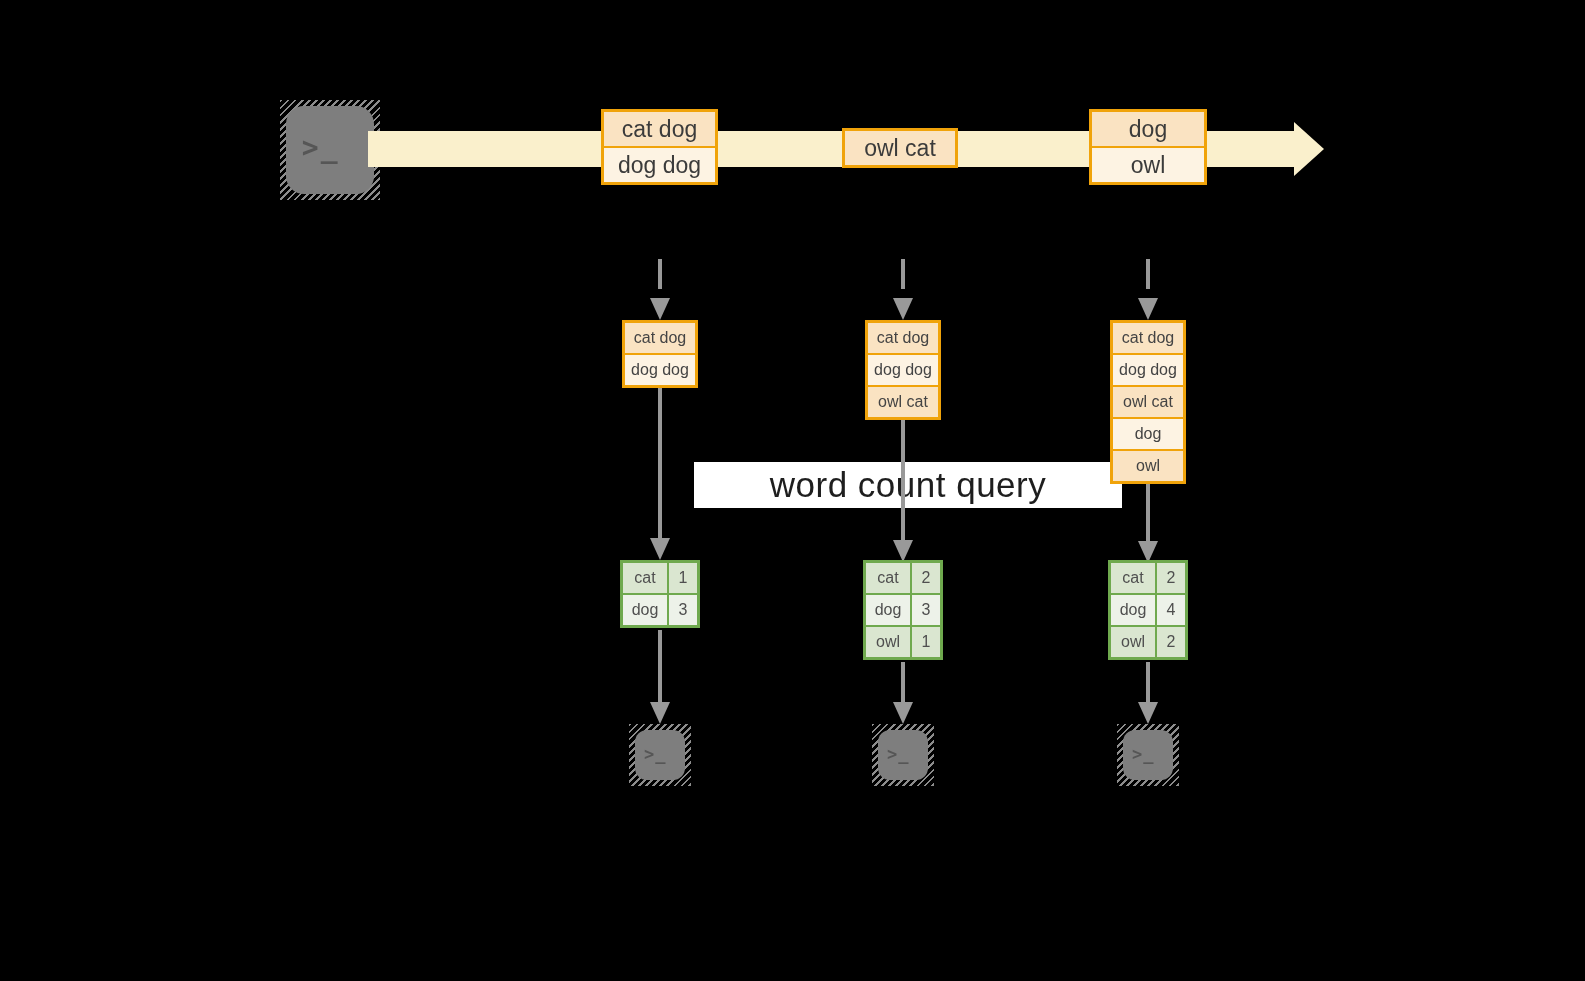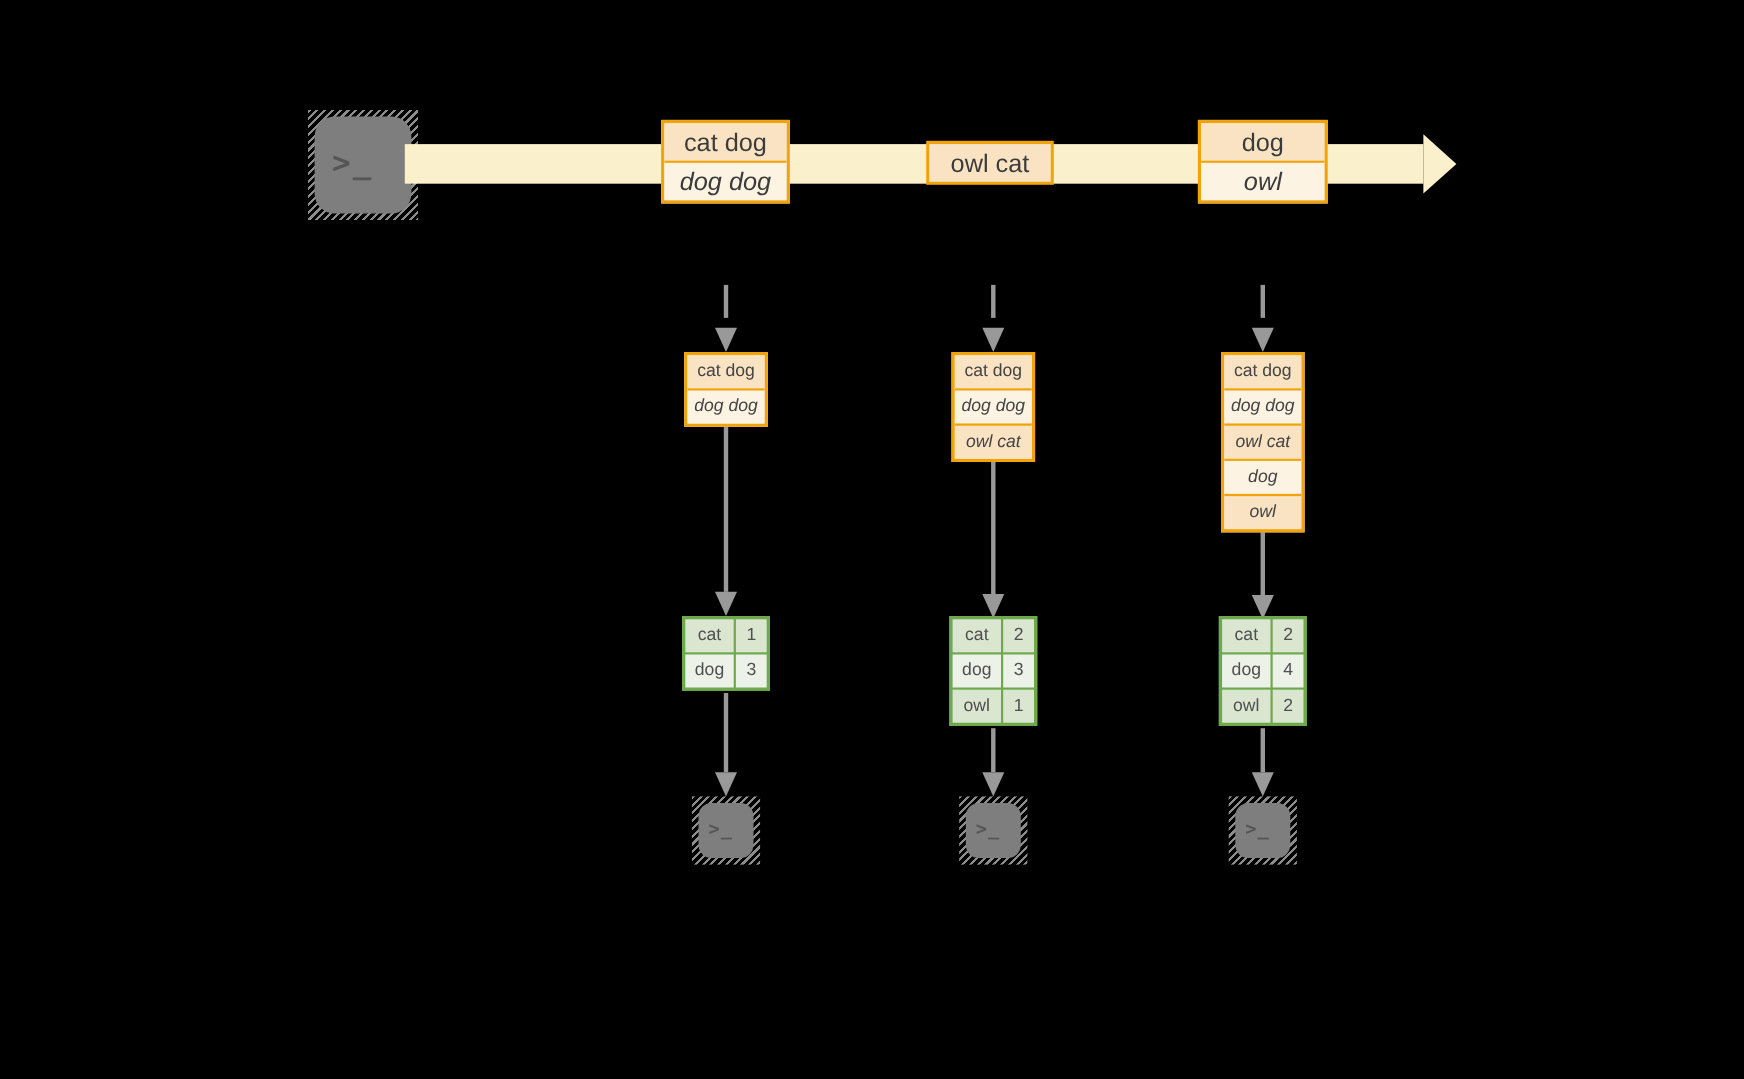--- a/index.html
+++ b/index.html
@@ -55,21 +55,21 @@
   
   .obox{
     position:absolute;z-index:2;border:3px solid var(--amber);
     background:var(--peach-light);
   }
   .obox .orow{
     display:flex;align-items:center;justify-content:center;
     font-size:23px;color:#3b3b3b;height:34px;
   }
   .obox.batch .orow{height:34px;}
-  .obox .orow + .orow{border-top:2px solid var(--amber);font-style:italic;}
+  .obox .orow + .orow{border-top:2px solid var(--amber);}
   .orow.dark{background:var(--peach-dark);}
   .orow.light{background:var(--peach-light);}
   .obox.state{z-index:3;}
   .obox.state .orow{height:30px;font-size:16px;color:#444;}
   #batch-0{left:601px;top:109px;width:111px;}
   #batch-1{left:842px;top:128px;width:110px;}
   #batch-2{left:1089px;top:109px;width:112px;}
   #state-0{left:622px;top:320px;width:70px;}
   #state-1{left:865px;top:320px;width:70px;}
   #state-2{left:1110px;top:320px;width:70px;}
@@ -145,20 +145,23 @@
       <div class="orow dark">owl cat</div>
     </div>
   <div class="obox state" id="state-2">
       <div class="orow dark">cat dog</div>
       <div class="orow light">dog dog</div>
       <div class="orow dark">owl cat</div>
       <div class="orow light">dog</div>
       <div class="orow dark">owl</div>
     </div>
 
+  <div class="band">
+    <span class="band-label">word count query</span>
+  </div>
 
   <div class="vline" style="left:658px;top:388px;height:150px"></div>
   <div class="tri" style="left:650px;top:538px"></div>
   <div class="vline" style="left:901px;top:420px;height:120px"></div>
   <div class="tri" style="left:893px;top:540px"></div>
   <div class="vline" style="left:1146px;top:484px;height:57px"></div>
   <div class="tri" style="left:1138px;top:541px"></div>
 
   <div class="gtable" id="table-0">
       <div class="gcell dark">cat</div>

